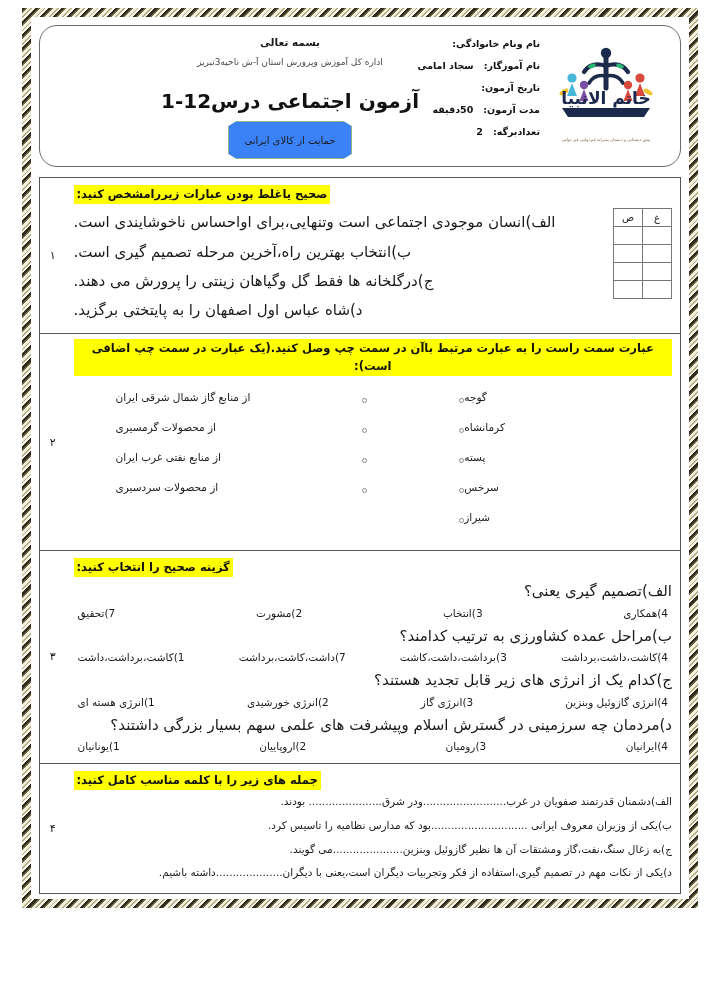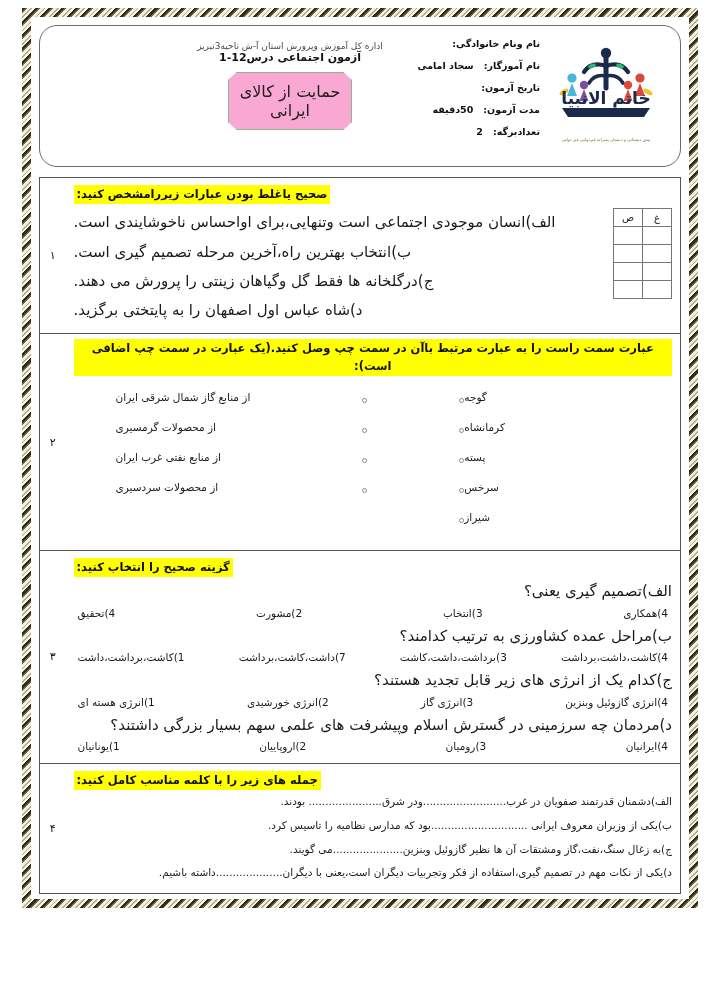--- a/index.html
+++ b/index.html
@@ -69,30 +69,30 @@
   }
   .bismillah {
     font-size: 10.5px; font-weight: bold; color: #1a1a1a;
     letter-spacing: .3px; margin-top: 4px;
   }
   .org-line {
     font-size: 9px; color: #4a4a4a; margin-top: 9px;
     letter-spacing: .2px;
   }
   .exam-title {
-    font-size: 11px; font-weight: bold; color: #111;
-    margin-top: 0; letter-spacing: .2px;
+    font-size: 20px; font-weight: bold; color: #111;
+    margin-top: 22px; letter-spacing: .2px;
   }
   .stamp-row { margin-top: 8px; display: flex; justify-content: center; }
   .green-stamp {
-    background: #f9a8d4;
+    background: #3b82f6;
     border: 1px solid #96b383;
-    width: 124px; height: 58px;
+    width: 124px; height: 38px;
     display: flex; align-items: center; justify-content: center;
-    font-size: 16px; color: #1d1d1d;
+    font-size: 10px; color: #1d1d1d;
     clip-path: polygon(0% 14%, 7% 0%, 93% 0%, 100% 14%, 100% 86%, 93% 100%, 7% 100%, 0% 86%);
   }
 
   .hdr-fields {
     position: absolute;
     right: 140px; top: 12px;
     width: 190px;
     display: flex; flex-direction: column;
     gap: 11px;
     text-align: right;
@@ -212,20 +212,21 @@
 
               <path d="M16 72 h88 l-6 9 h-76 z" fill="#1b2a4a"></path>
             </g>
           </svg>
           <div style="position:absolute;left:0;right:0;top:52px;text-align:center;font-size:17px;font-weight:bold;color:#1b2a4a;">خاتم الانبیا</div>
           <div style="position:absolute;left:0;right:0;bottom:2px;text-align:center;font-size:4.2px;color:#7a5c2e;letter-spacing:.2px;">پیش دبستانی و دبستان پسرانه غیردولتی غیر دولتی</div>
         </div>
       </div>
 
       <div class="hdr-center">
+        <div class="bismillah">بسمه تعالی</div>
         <div class="org-line">اداره کل آموزش وپرورش استان آ-ش ناحیه3تبریز</div>
         <div class="exam-title">آزمون اجتماعی درس12-1</div>
         <div class="stamp-row">
           <div class="green-stamp">حمایت از کالای ایرانی</div>
         </div>
       </div>
 
       <div class="hdr-fields">
         <div class="fld">
           <span class="fld-label">نام ونام خانوادگی:</span>
@@ -339,21 +340,21 @@
         <td class="body-cell">
           <div style="text-align:left;">
             <span class="q-head">گزینه صحیح را انتخاب کنید:</span>
           </div>
 
           <div class="q3-stem">الف)تصمیم گیری یعنی؟</div>
           <div class="q3-opts">
             <span>4)همکاری</span>
             <span>3)انتخاب</span>
             <span>2)مشورت</span>
-            <span>4)تحقیق</span>
+            <span>7)تحقیق</span>
           </div>
 
           <div class="q3-stem">ب)مراحل عمده کشاورزی به ترتیب کدامند؟</div>
           <div class="q3-opts">
             <span>4)کاشت،داشت،برداشت</span>
             <span>3)برداشت،داشت،کاشت</span>
             <span>7)داشت،کاشت،برداشت</span>
             <span>1)کاشت،برداشت،داشت</span>
           </div>
 

